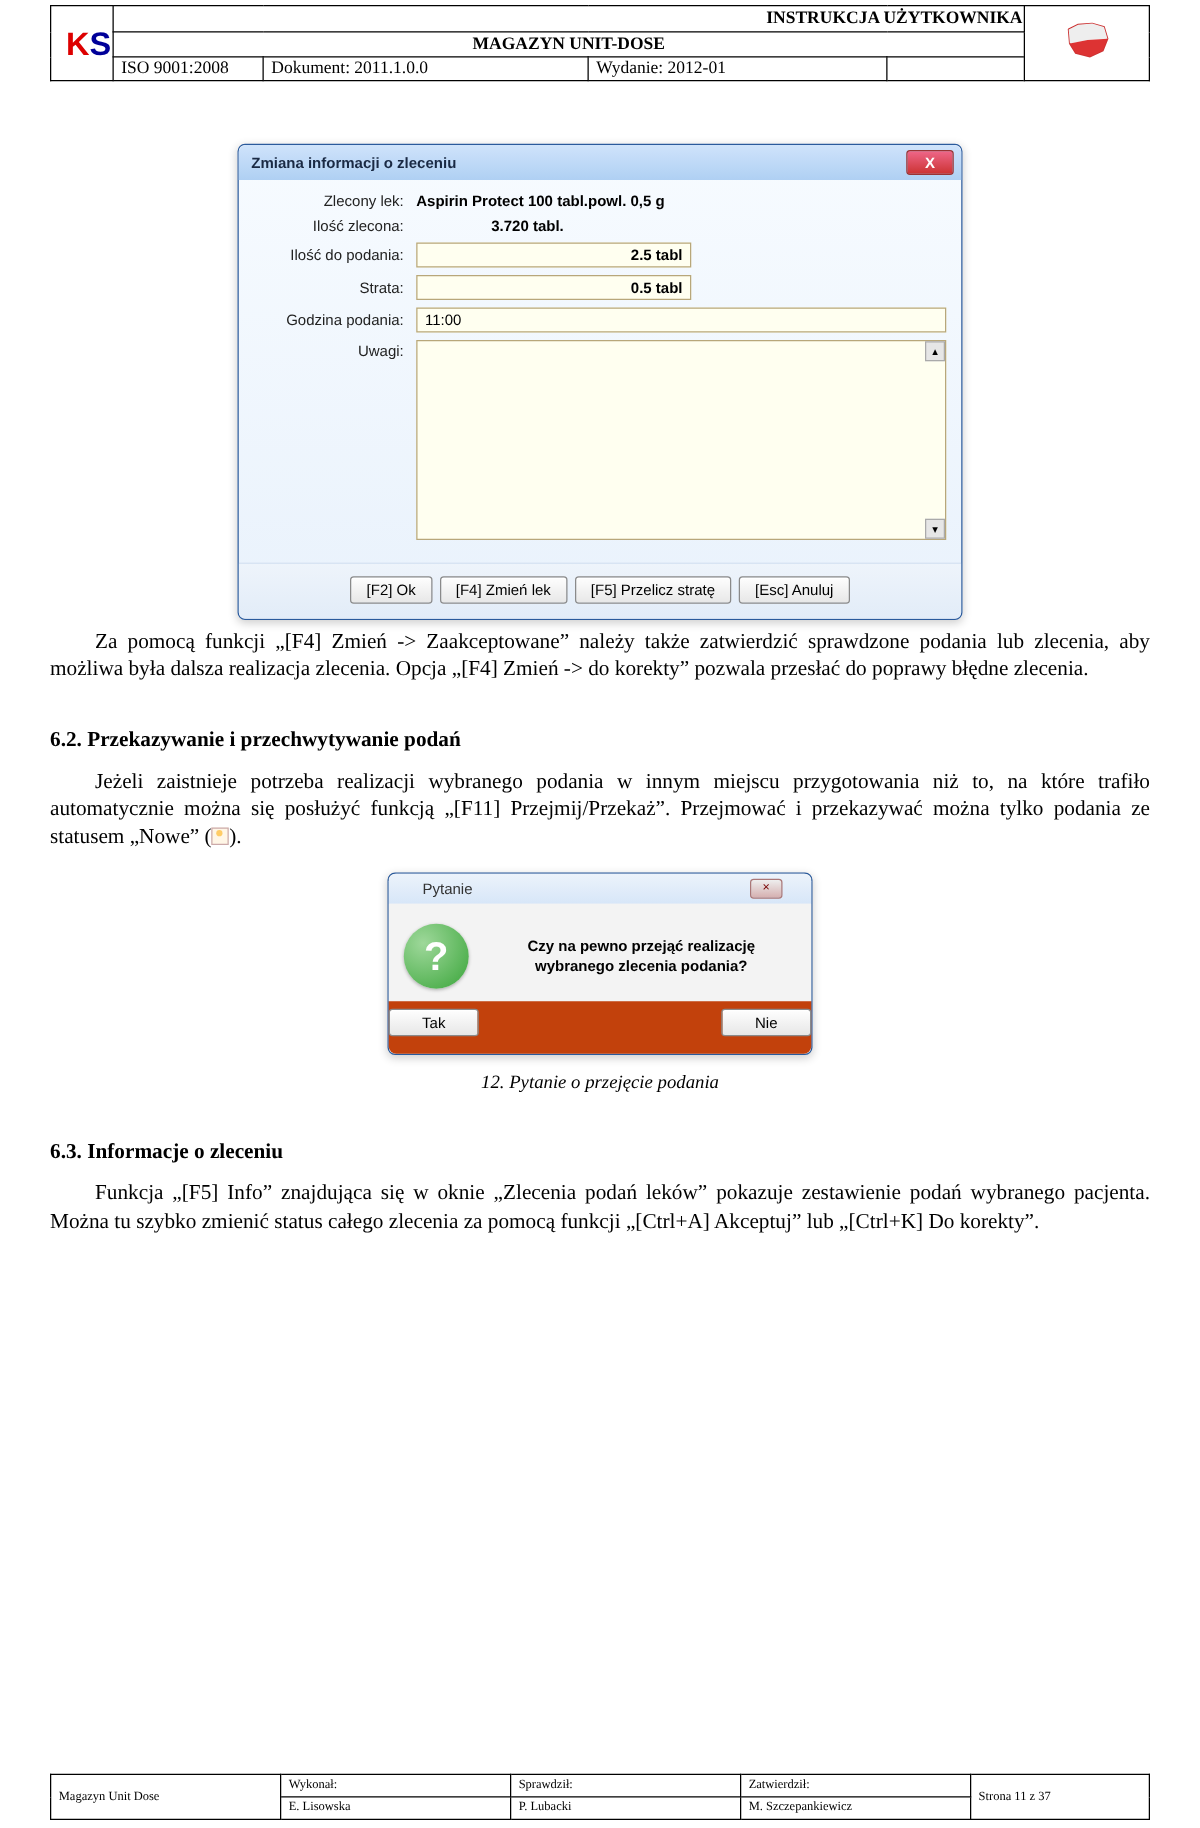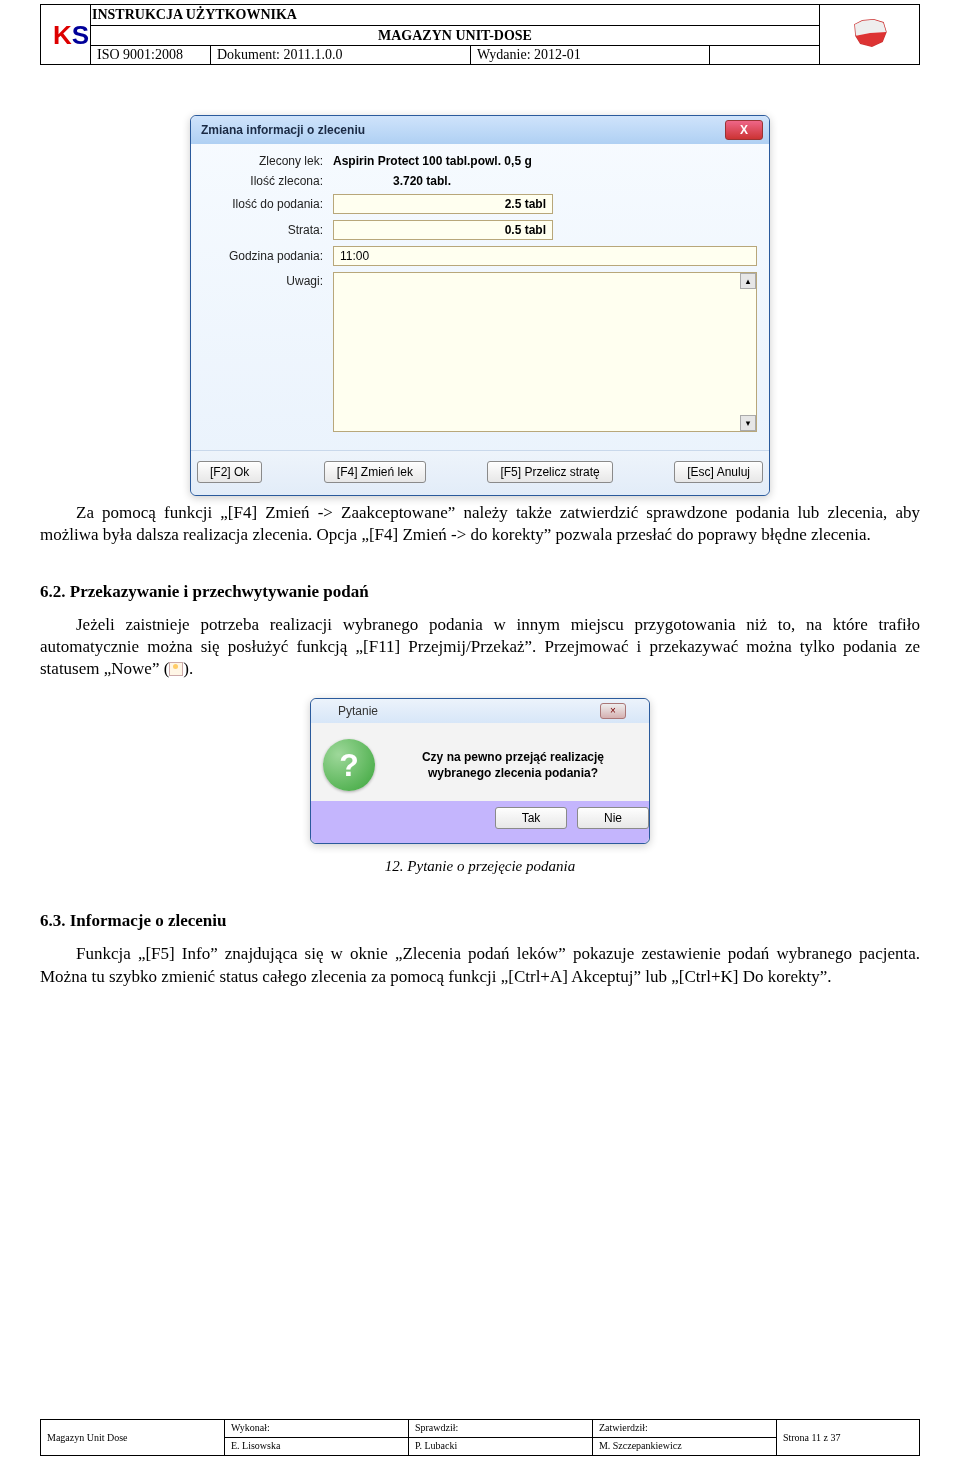--- a/index.html
+++ b/index.html
@@ -93,21 +93,21 @@
     position: relative;
   }
   .uwagi-box .scrollbar-arrow {
     position: absolute; right: 0; width: 16px; height: 16px;
     background: #e6e6e6; border: 1px solid #aaa;
     font-size: 9px; text-align: center; line-height: 14px;
   }
   .uwagi-box .sa-top { top: 0; }
   .uwagi-box .sa-bot { bottom: 0; }
   .btn-row {
-    display: flex; gap: 6px; justify-content: space-between;
+    display: flex; gap: 6px; justify-content: center;
     padding: 10px 6px 12px;
     border-top: 1px solid #c9d8eb;
     margin-top: 10px;
     background: linear-gradient(#eef4fb,#e2ecf8);
     border-radius: 0 0 6px 6px;
   }
   .win-btn {
     border: 1px solid #8a8a8a;
     background: linear-gradient(#fefefe,#e7e7e7);
     border-radius: 3px;
@@ -163,22 +163,22 @@
   .qmark {
     width: 52px; height: 52px;
     border-radius: 50%;
     background: radial-gradient(circle at 30% 30%, #9ed89a, #3aa53a);
     color: #fff; font-size: 32px; font-weight: bold;
     display: flex; align-items: center; justify-content: center;
     box-shadow: 0 1px 3px rgba(0,0,0,.3);
   }
   .dialog2-msg { font-weight: bold; line-height: 1.35; text-align: center; flex: 1; }
   .btn-row2 {
-    display: flex; gap: 10px; justify-content: flex-end;
-    padding: 6px 0 14px; background: #c4b5fd;
+    display: flex; gap: 10px; justify-content: space-between;
+    padding: 6px 0 14px; background: #c2410c;
     border-radius: 0 0 6px 6px;
   }
   
   .footer-table {
     position: absolute;
     left: 40px; right: 40px; bottom: 10px;
     border-collapse: collapse;
     width: calc(100% - 80px);
     font-size: 10px;
   }
@@ -192,21 +192,21 @@
 <body>
 
 <div class="page">
 
   <table class="header-table">
     <tbody>
         <tr>
       <td class="logo-cell" rowspan="3">
         <div class="logo-k"><span class="k-red">K</span><span class="s-blue">S</span></div>
       </td>
-      <td colspan="4" class="title-row" style="text-align:left;font-weight:bold;">INSTRUKCJA UŻYTKOWNIKA</td>
+      <td colspan="4" class="title-row" style="text-align:right;font-weight:bold;">INSTRUKCJA UŻYTKOWNIKA</td>
       <td rowspan="3" class="right-logo-cell">
         <svg class="map-icon" viewBox="0 0 40 34">
           <path d="M4 8 L12 4 L24 3 L34 6 L37 16 L33 26 L22 31 L10 28 L5 20 Z" fill="#fff" stroke="#c33" stroke-width="1.5"></path>
           <path d="M4 8 L12 4 L24 3 L34 6 L37 16 L20 17 L5 20 Z" fill="#eee"></path>
           <path d="M5 20 L20 17 L37 16 L33 26 L22 31 L10 28 Z" fill="#d33"></path>
         </svg>
       </td>
     </tr>
     <tr class="title-row">
       <td colspan="4">MAGAZYN UNIT-DOSE</td>

